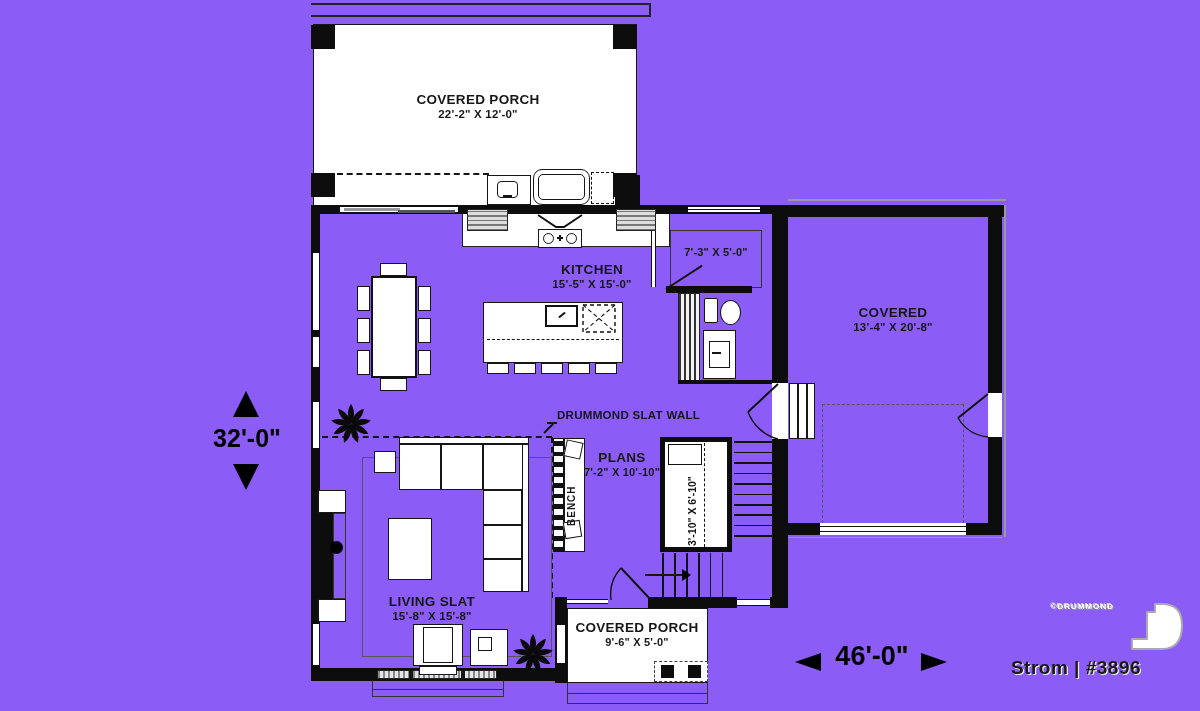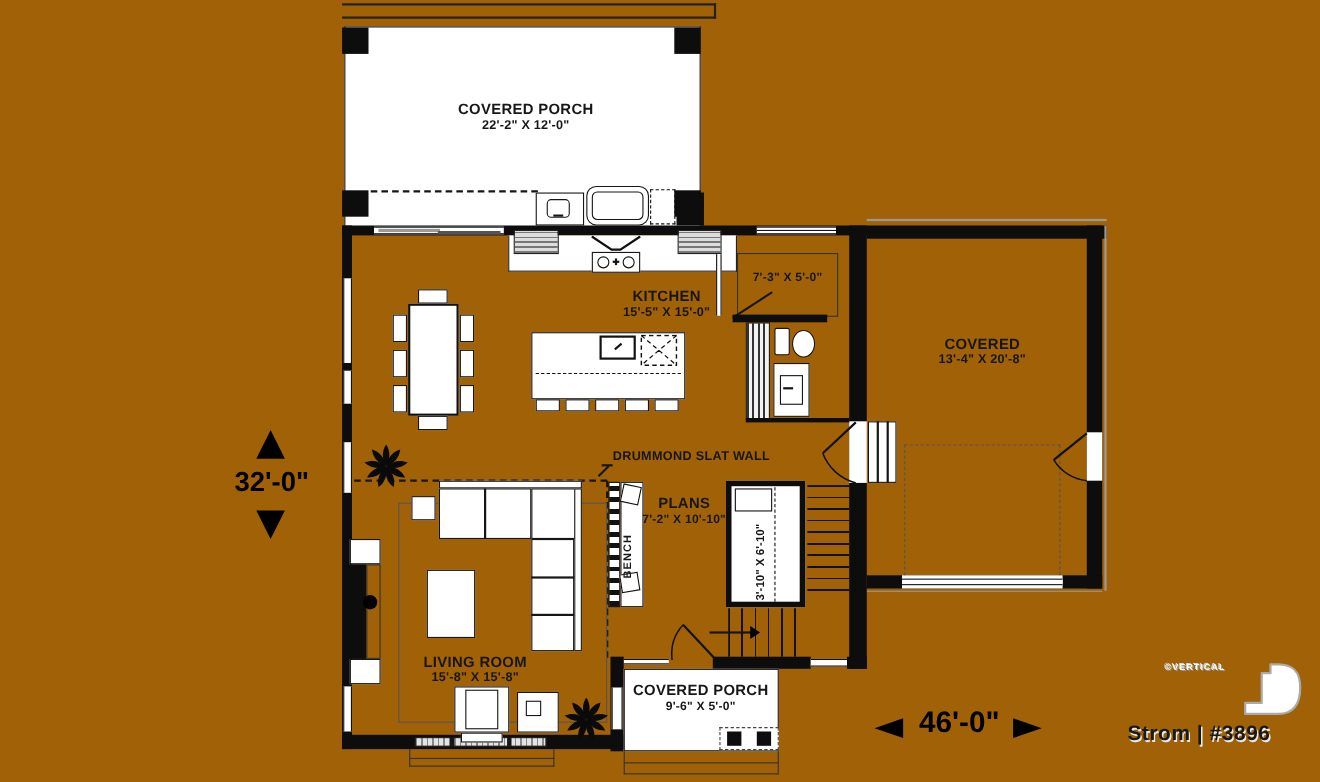--- a/index.html
+++ b/index.html
@@ -1,16 +1,16 @@
 <!DOCTYPE html>
 <html><head>
 <meta charset="utf-8">
 <style>
   html,body{margin:0;padding:0;background:#fff;font-family:"Liberation Sans",sans-serif;}
-  #plan{position:relative;width:1200px;height:711px;background:#a16207;overflow:hidden;color:#161616;}
+  #plan{position:relative;width:1200px;height:711px;background:#8b5cf6;overflow:hidden;color:#161616;}
   .abs{position:absolute;}
   .wall{position:absolute;background:#0d0d0d;}
   .ln{position:absolute;background:#161616;}
   .gray{background:#999;}
   .box{position:absolute;background:#fff;border:1.5px solid #161616;box-sizing:border-box;}
   .thinbox{position:absolute;background:transparent;border:1px solid #333;box-sizing:border-box;}
   .dashH{position:absolute;border-top:2px dashed #161616;}
   .dashV{position:absolute;border-left:2px dashed #161616;}
   .winV{position:absolute;background:#fff;border-left:1.2px solid #111;border-right:1.2px solid #111;box-sizing:border-box;}
   .winH{position:absolute;background:#fff;border-top:1.2px solid #111;border-bottom:1.2px solid #111;box-sizing:border-box;}
@@ -26,21 +26,21 @@
   .dm{display:block;font-weight:bold;font-size:11.5px;letter-spacing:.2px;}
   .vlbl{position:absolute;writing-mode:vertical-rl;transform:rotate(180deg);font-weight:bold;color:#161616;white-space:nowrap;}
   .dimtxt{position:absolute;transform:translateX(-50%);font-weight:bold;color:#000;white-space:nowrap;}
   .tri{position:absolute;width:0;height:0;}
   .anno{position:absolute;font-weight:bold;font-size:11.5px;letter-spacing:.3px;white-space:nowrap;}
   .brand{position:absolute;left:930px;top:601px;width:198px;text-align:right;color:#fff;line-height:1.0;}
   .brand .b1,.brand .b2{font-weight:bold;font-size:20px;letter-spacing:1.5px;
     text-shadow:1px 1px 0 #8a8a8a,-1px -1px 0 #cfcfcf,1px -1px 0 #bdbdbd,-1px 1px 0 #bdbdbd;}
   .brand .cp{font-size:8px;font-weight:bold;letter-spacing:1px;margin-top:2px;padding-right:14px;
     text-shadow:1px 1px 0 #9a9a9a,-1px -1px 0 #d5d5d5;}
-  .planid{position:absolute;left:997px;top:657px;width:158px;text-align:right;font-size:19px;font-weight:bold;
+  .planid{position:absolute;left:997px;top:657px;width:158px;text-align:center;font-size:19px;font-weight:bold;
     color:#191919;letter-spacing:.5px;text-shadow:1.2px 1.2px 0 #e8e8e8;}
 </style>
 </head>
 <body>
 
 <div id="plan">
 
   <div class="abs" style="left:311px;top:3px;width:338px;height:10px;border-top:2px solid #222;border-bottom:2px solid #222;border-right:2px solid #222;"></div>
   <div class="box" style="left:313px;top:24px;width:324px;height:182px;border-bottom:none;"></div>
   <div class="wall" style="left:311px;top:25px;width:24px;height:24px;"></div>
@@ -124,21 +124,21 @@
   <svg class="abs" style="left:536px;top:214px;" width="48" height="18" viewBox="0 0 48 18">
     <path d="M2,1 L20,13 H28 L46,1" fill="none" stroke="#111" stroke-width="2"></path>
   </svg>
   <div class="box" style="left:538px;top:229px;width:44px;height:19px;"></div>
   <div class="abs" style="left:543px;top:232.5px;width:11px;height:11px;border:1.6px solid #111;border-radius:50%;box-sizing:border-box;"></div>
   <div class="abs" style="left:566px;top:232.5px;width:11px;height:11px;border:1.6px solid #111;border-radius:50%;box-sizing:border-box;"></div>
   <div class="ln" style="left:557px;top:237px;width:6px;height:1.6px;"></div>
   <div class="ln" style="left:559.2px;top:234.8px;width:1.6px;height:6px;"></div>
   <div class="winV" style="left:651px;top:231px;width:5px;height:56px;"></div>
 
-  <div class="lbl" style="left:606px;top:262px;">
+  <div class="lbl" style="left:592px;top:262px;">
     <span class="nm">KITCHEN</span>
     <span class="dm">15'-5" X 15'-0"</span>
   </div>
   <div class="box" style="left:483px;top:302px;width:140px;height:61px;"></div>
   <div class="abs" style="left:545px;top:305px;width:33px;height:22px;border:2px solid #111;box-sizing:border-box;"></div>
   <div class="ln" style="left:558px;top:314px;width:8px;height:2px;transform:rotate(-40deg);"></div>
   <svg class="abs" style="left:582px;top:304px;" width="34" height="29" viewBox="0 0 34 29">
     <rect x="1" y="1" width="32" height="27" fill="none" stroke="#111" stroke-width="1.4" stroke-dasharray="4 3"></rect>
     <path d="M1,1 L33,28 M33,1 L1,28" fill="none" stroke="#111" stroke-width="1.1" stroke-dasharray="4 3"></path>
   </svg>
@@ -243,21 +243,21 @@
       <path d="M21,21 C17,14 17,7 21,1 C25,7 25,14 21,21" transform="rotate(80 21 21)"></path>
       <path d="M21,21 C17,14 17,7 21,1 C25,7 25,14 21,21" transform="rotate(120 21 21)"></path>
       <path d="M21,21 C17,14 17,7 21,1 C25,7 25,14 21,21" transform="rotate(160 21 21)"></path>
       <path d="M21,21 C17,14 17,7 21,1 C25,7 25,14 21,21" transform="rotate(200 21 21)"></path>
       <path d="M21,21 C17,14 17,7 21,1 C25,7 25,14 21,21" transform="rotate(240 21 21)"></path>
       <path d="M21,21 C17,14 17,7 21,1 C25,7 25,14 21,21" transform="rotate(280 21 21)"></path>
       <path d="M21,21 C17,14 17,7 21,1 C25,7 25,14 21,21" transform="rotate(320 21 21)"></path>
     </g>
   </svg>
   <div class="lbl" style="left:432px;top:594px;">
-    <span class="nm">LIVING ROOM</span>
+    <span class="nm">LIVING SLAT</span>
     <span class="dm">15'-8" X 15'-8"</span>
   </div>
 
   <div class="box" style="left:567px;top:608px;width:141px;height:75px;"></div>
   <div class="lbl" style="left:637px;top:620px;">
     <span class="nm">COVERED PORCH</span>
     <span class="dm" style="font-size:11px;">9'-6" X 5'-0"</span>
   </div>
   <div class="abs" style="left:654px;top:661px;width:54px;height:21px;border:1px dashed #444;box-sizing:border-box;background:#fff;"></div>
   <div class="wall" style="left:661px;top:665px;width:13px;height:13px;"></div>
@@ -266,20 +266,20 @@
   <div class="ln" style="left:567px;top:693px;width:141px;height:1px;background:#333;"></div>
 
   <div class="tri" style="left:233px;top:391px;border-left:13px solid transparent;border-right:13px solid transparent;border-bottom:26px solid #000;"></div>
   <div class="dimtxt" style="left:247px;top:424px;font-size:25px;">32'-0"</div>
   <div class="tri" style="left:233px;top:464px;border-left:13px solid transparent;border-right:13px solid transparent;border-top:26px solid #000;"></div>
   <div class="tri" style="left:795px;top:653px;border-top:9px solid transparent;border-bottom:9px solid transparent;border-right:26px solid #000;"></div>
   <div class="dimtxt" style="left:872px;top:641px;font-size:27px;">46'-0"</div>
   <div class="tri" style="left:921px;top:653px;border-top:9px solid transparent;border-bottom:9px solid transparent;border-left:26px solid #000;"></div>
 
   <div class="brand">
-    <div class="cp">©VERTICAL</div>
+    <div class="cp">©DRUMMOND</div>
   </div>
   <svg class="abs" style="left:1128px;top:599px;" width="58" height="56" viewBox="0 0 58 56">
     <path d="M4,50 H34 C48,50 54,41 54,26 C54,11 47,5 34,5 H27 V13 H19 V40 H4 Z" fill="#ffffff" stroke="#aaaaaa" stroke-width="2" stroke-linejoin="round"></path>
   </svg>
   <div class="planid">Strom | #3896</div>
 
 </div>
 
 </body></html>

